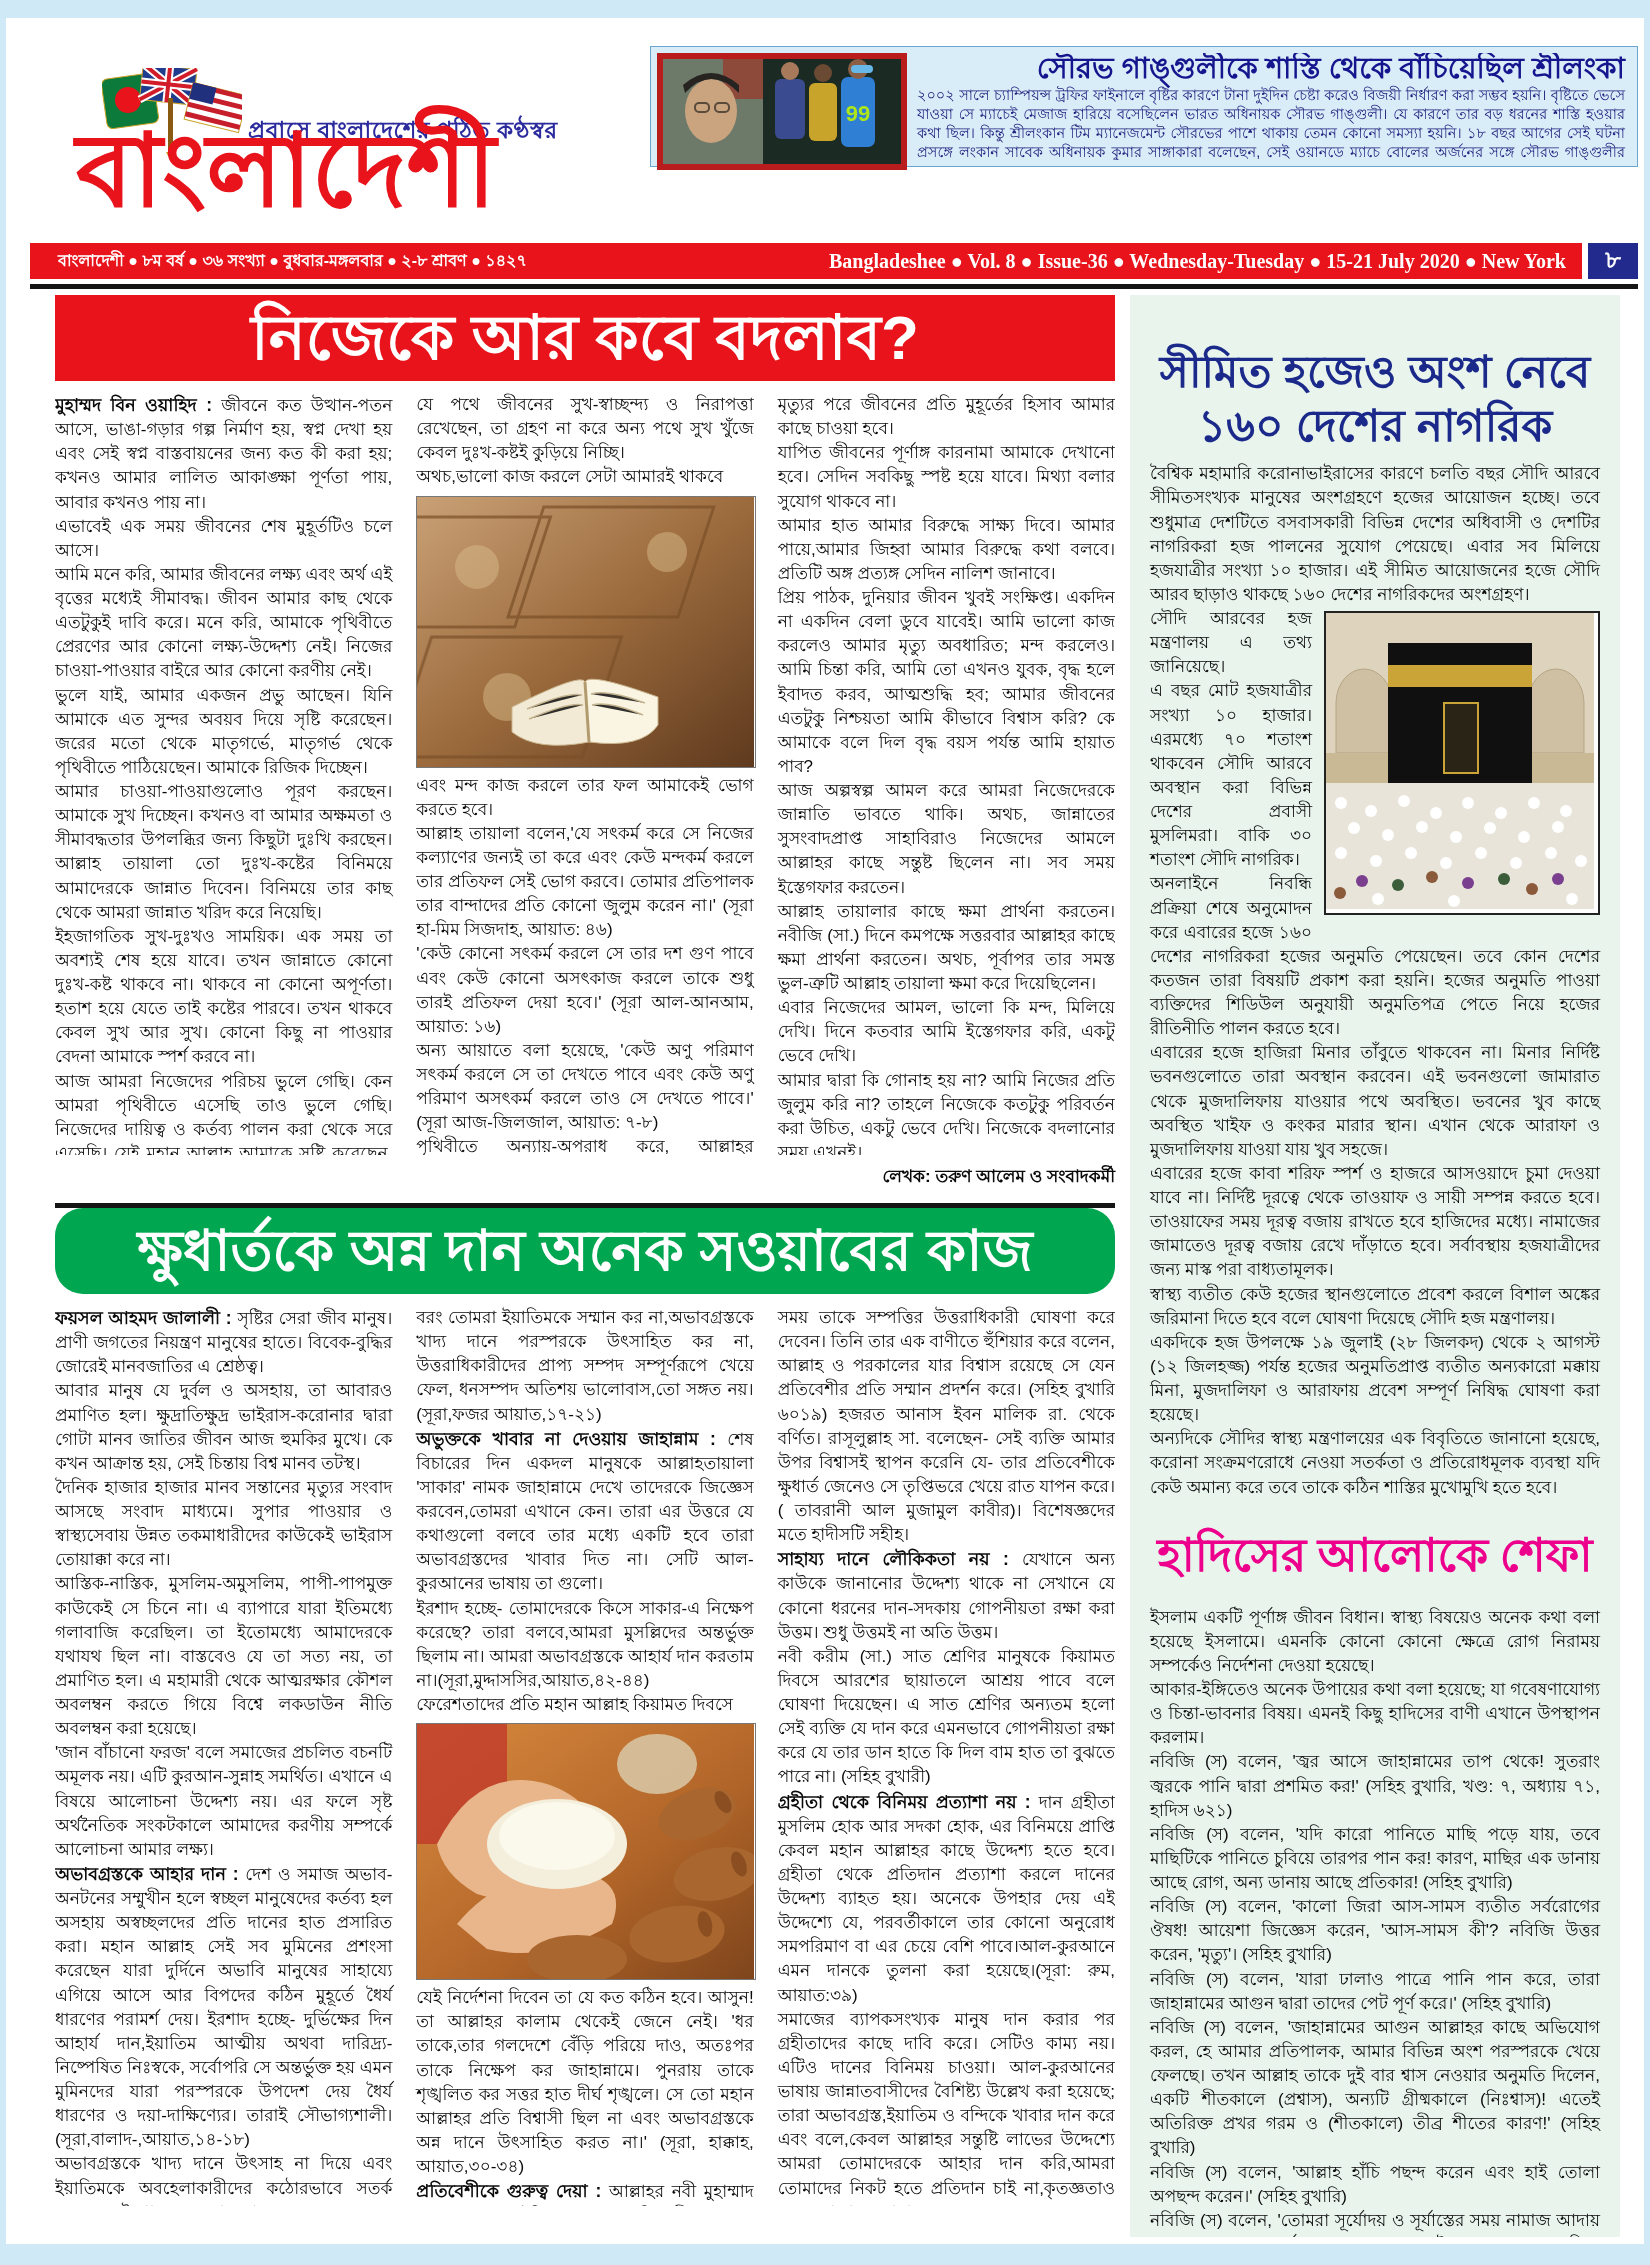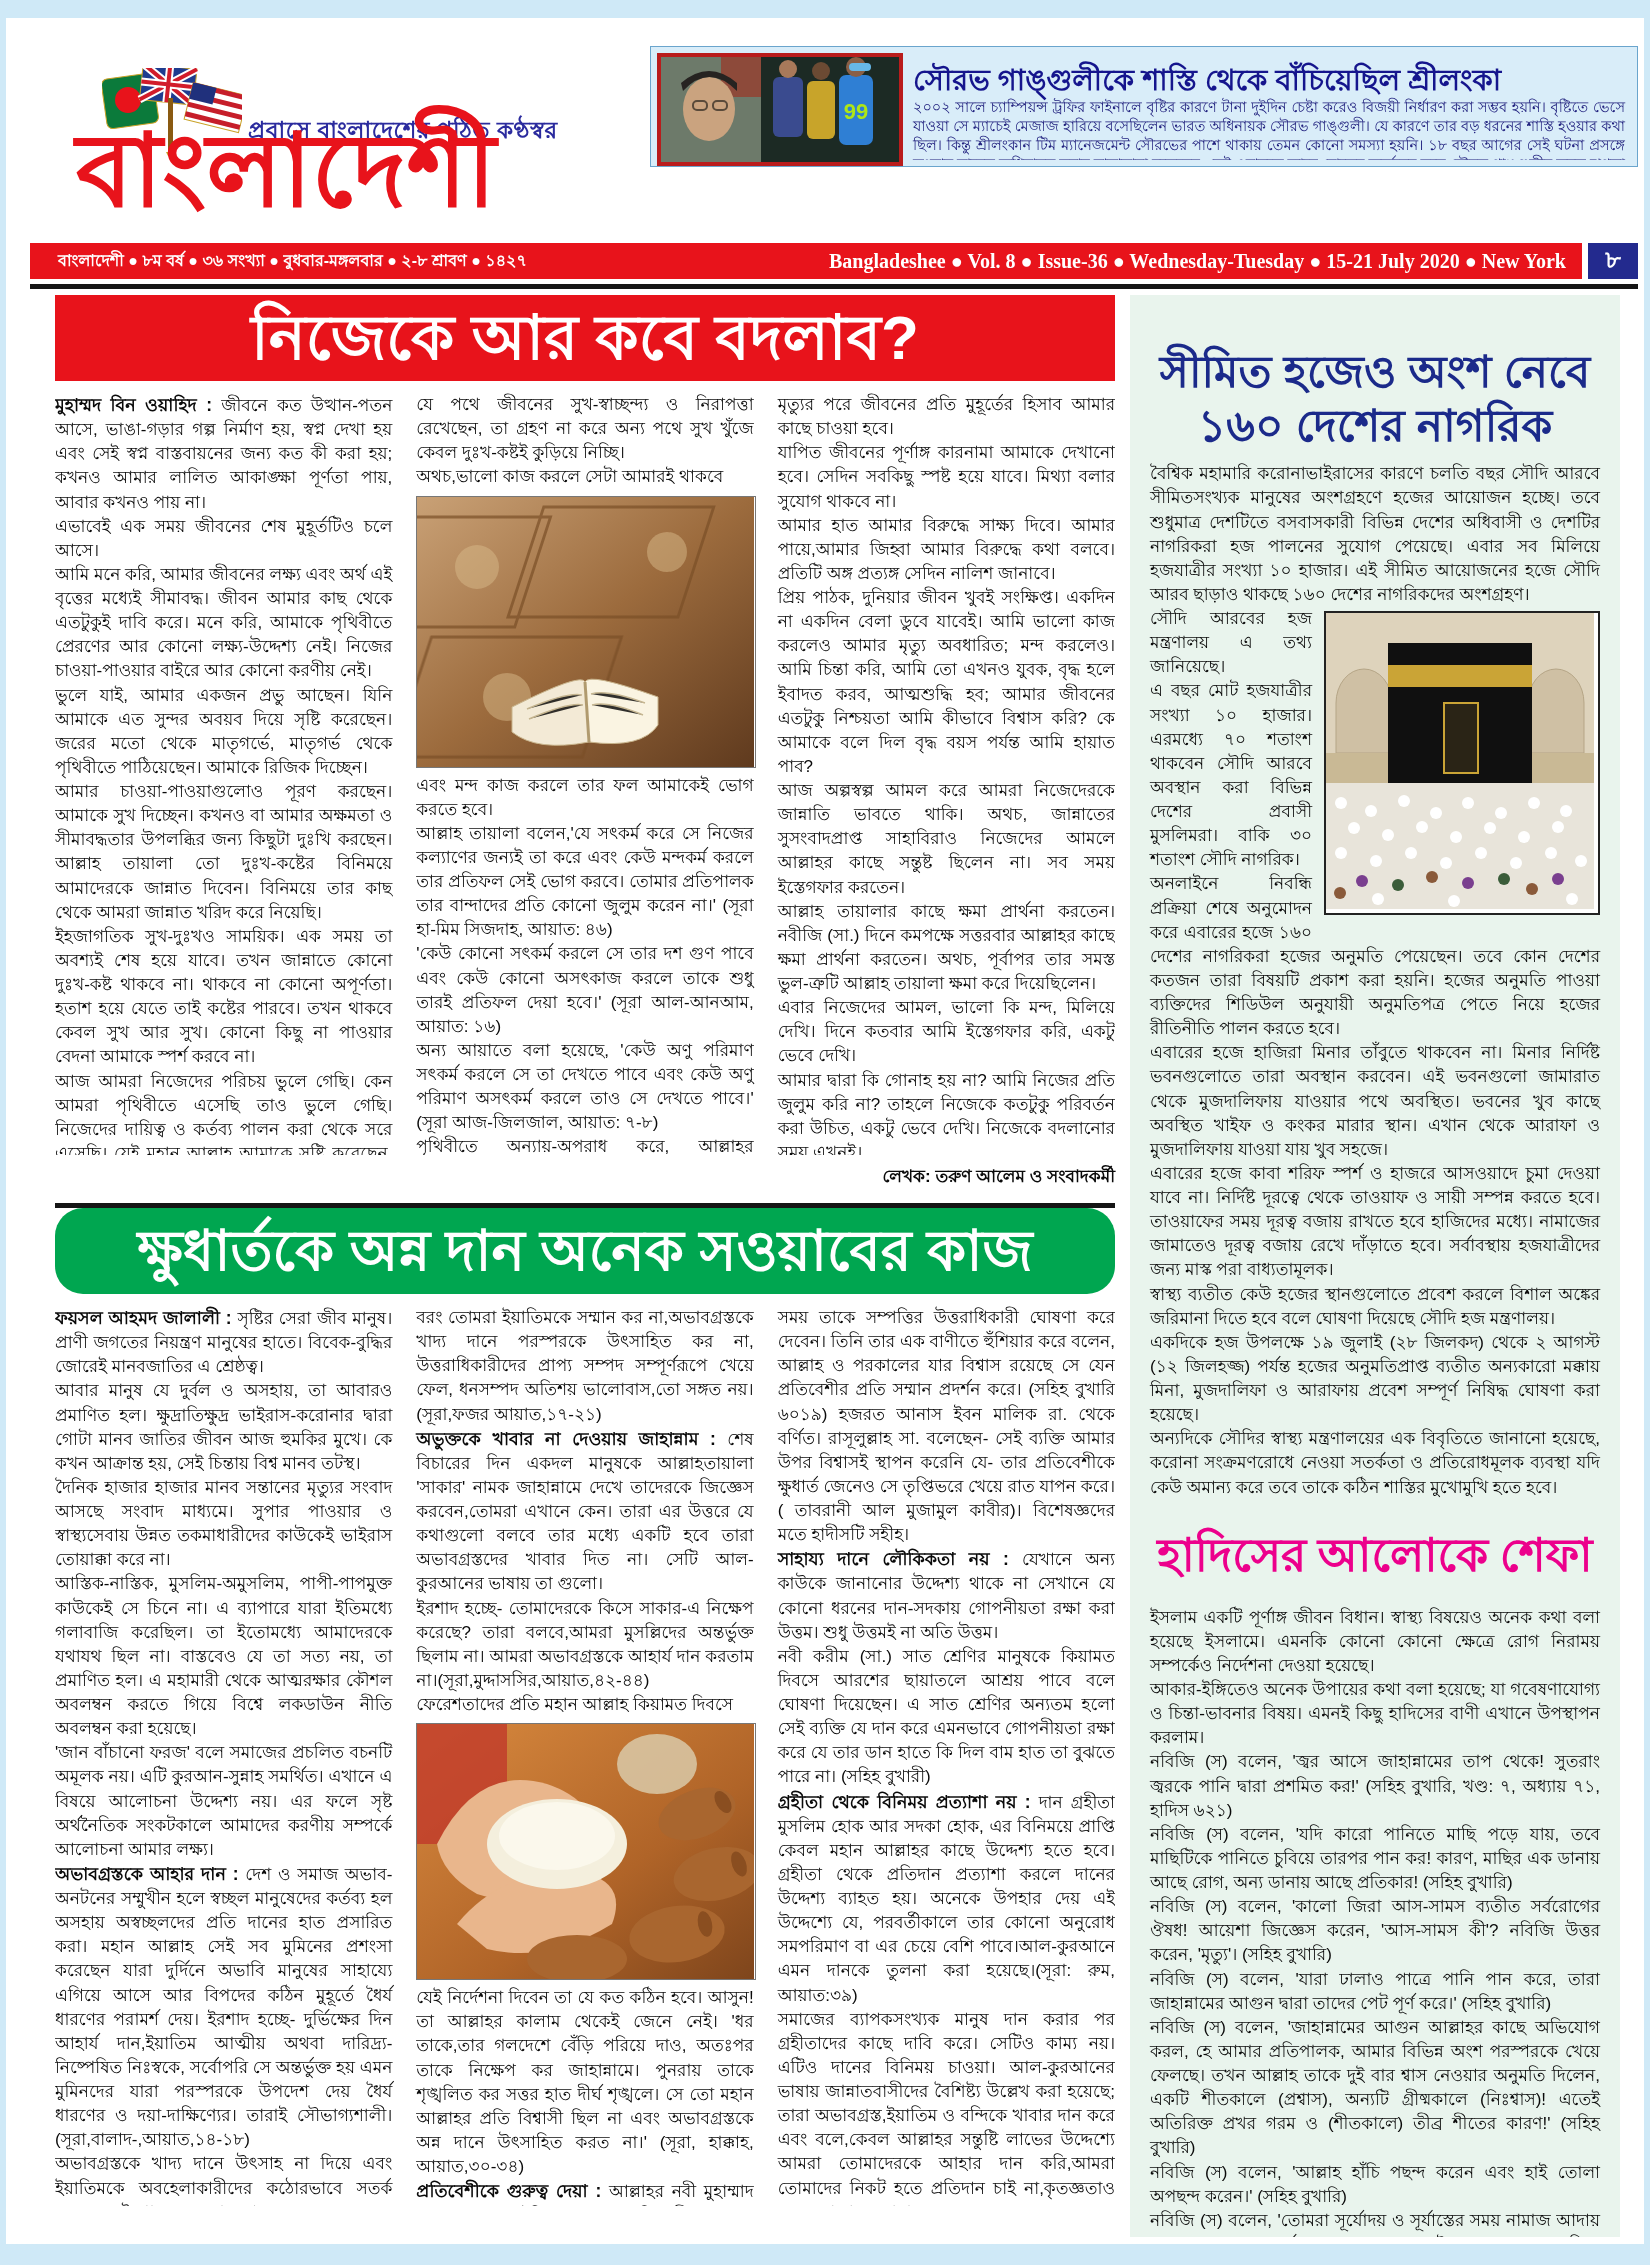--- a/index.html
+++ b/index.html
@@ -11,23 +11,23 @@
   #strip-left{left:0;top:0;width:6px;height:2265px;}
   #strip-right{left:1644px;top:0;width:6px;height:2265px;}
 
   
   #flags{position:absolute;left:102px;top:68px;width:140px;height:88px;}
   #tagline{position:absolute;left:248px;top:112px;font-size:23px;font-weight:bold;color:#2b2b9e;letter-spacing:.5px;}
   #masthead-title{position:absolute;left:76px;top:118px;width:570px;font-size:102px;line-height:1.05;
                   font-weight:bold;color:#e8131b;white-space:nowrap;}
   #cricket-box{position:absolute;left:650px;top:46px;width:988px;height:121px;background:#d9edf9;
                border:1px solid #6aa5cd;display:flex;box-sizing:border-box;padding:6px;}
-  #cricket-box .photo-wrap{flex:0 0 238px;height:105px;border:4px solid #b91c1c;overflow:hidden;}
+  #cricket-box .photo-wrap{flex:0 0 238px;height:105px;border:6px solid #b91c1c;overflow:hidden;}
   #cricket-box .txt{flex:1;padding:0 6px 0 10px;overflow:hidden;}
-  .cricket-headline{font-size:29px;font-weight:bold;color:#15158d;text-align:left;line-height:1.05;margin-bottom:3px;margin-top:12px;}
+  .cricket-headline{font-size:29px;font-weight:bold;color:#15158d;text-align:right;line-height:1.05;margin-bottom:3px;}
   .cricket-body{font-size:14.5px;color:#20207e;text-align:justify;line-height:1.3;margin:0;}
 
   
   #meta-bar{position:absolute;left:30px;top:243px;width:1552px;height:36px;background:#e8131b;color:#fff;
             display:flex;justify-content:space-between;align-items:center;padding:0 16px;box-sizing:border-box;}
   #meta-bar .meta-bn{font-size:16px;font-weight:bold;margin-left:12px;}
   #meta-bar .meta-en{font-family:"Liberation Serif",serif;font-size:20px;font-weight:bold;}
   #page-num{position:absolute;left:1588px;top:243px;width:50px;height:36px;background:#232a8e;color:#fff;
             font-size:24px;font-weight:bold;display:flex;align-items:center;justify-content:center;}
   #top-rule{position:absolute;left:30px;top:284px;width:1608px;height:5px;background:#151515;}

